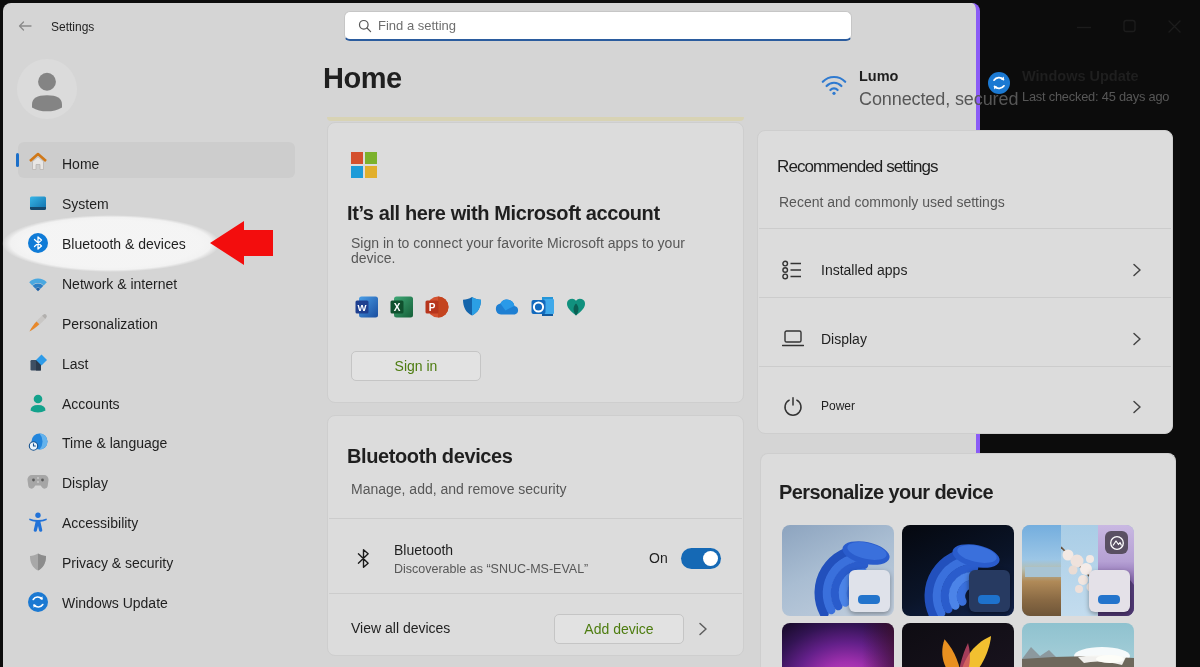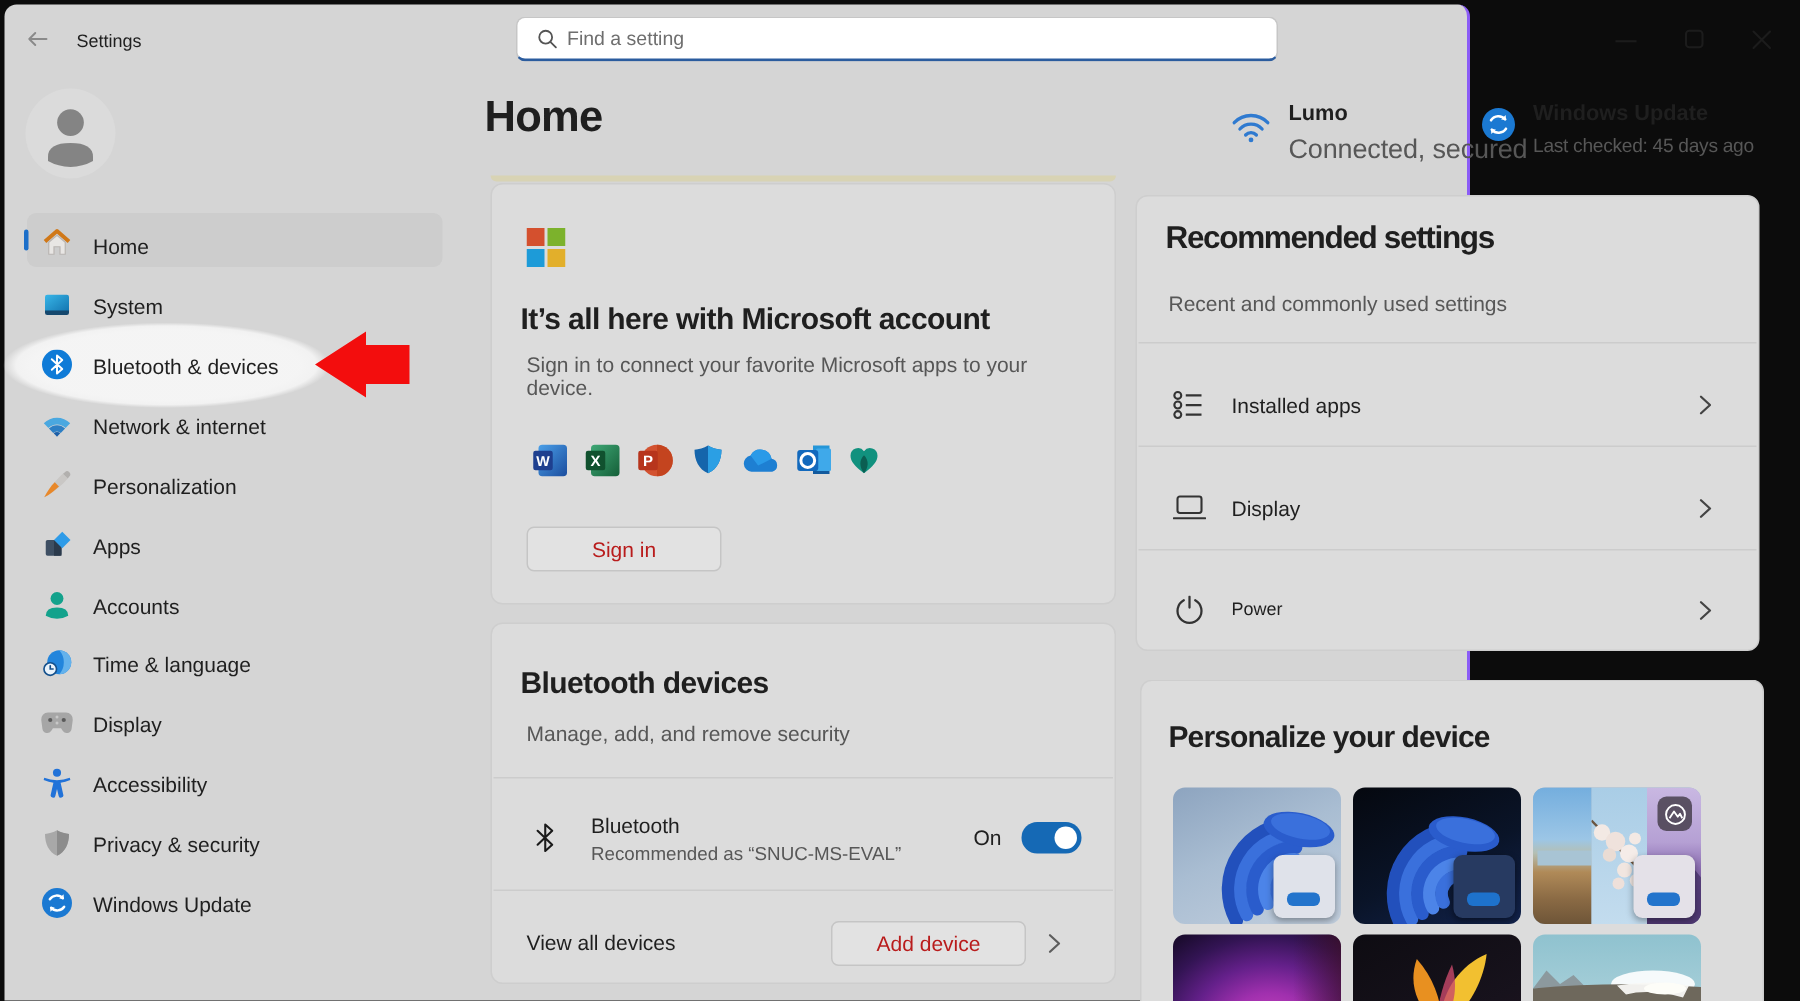--- a/index.html
+++ b/index.html
@@ -1,25 +1,25 @@
 <!DOCTYPE html>
 <html><head>
 <meta charset="utf-8">
 <style>
   * { margin:0; padding:0; box-sizing:border-box; }
   html,body { width:1200px; height:667px; overflow:hidden; background:#0c0c0c;
     font-family:"Liberation Sans", sans-serif; }
   .abs { position:absolute; }
   .win { position:absolute; left:3px; top:3px; width:977px; height:664px;
-    background:#d5d5d5; border-right:2px solid #8b5cf6; border-radius:8px 8px 0 0; }
+    background:#d5d5d5; border-right:4px solid #8b5cf6; border-radius:8px 8px 0 0; }
   .t1 { color:#1f1f1f; }
   .t2 { color:#575757; }
   .card { position:absolute; background:#dcdcdc; border:1px solid #cecece; border-radius:8px; }
   .btn { position:absolute; background:#e2e2e2; border:1px solid #c5c5c5; border-radius:5px;
-    font-size:14px; color:#b91c1c; display:flex; align-items:center; justify-content:center; }
+    font-size:14px; color:#4d7c0f; display:flex; align-items:center; justify-content:center; }
   .navtext { position:absolute; left:59px; font-size:14px; color:#1f1f1f; }
   .divider { position:absolute; left:1px; right:1px; height:1px; background:#cccccc; }
 </style>
 </head>
 <body>
 <div class="win">
 
   <div class="abs" id="titlebar" style="left:0;top:0;width:100%;height:48px;">
     <svg class="abs" style="left:15px;top:16px;" width="14" height="14" viewBox="0 0 14 14">
       <path d="M13 7 H1.5 M5.5 3 L1.5 7 l4 4" stroke="#8a8a8a" stroke-width="1.3" fill="none" stroke-linecap="round" stroke-linejoin="round"></path>
@@ -52,21 +52,21 @@
     <div class="abs" style="left:15px;top:91px;width:277px;height:36px;background:#cdcdcd;border-radius:6px;"></div>
     <div class="abs" style="left:13px;top:102px;width:3px;height:14px;border-radius:2px;background:#1c6fc9;"></div>
 
     <div class="abs" style="left:-1px;top:164px;width:218px;height:57px;border-radius:50%;background:radial-gradient(closest-side, rgba(245,245,245,0.98) 82%, rgba(245,245,245,0.9) 92%, rgba(245,245,245,0) 100%);"></div>
 
     <div class="navtext" style="top:105px;">Home</div>
     <div class="navtext" style="top:145px;">System</div>
     <div class="navtext" style="top:185px;">Bluetooth &amp; devices</div>
     <div class="navtext" style="top:225px;">Network &amp; internet</div>
     <div class="navtext" style="top:265px;">Personalization</div>
-    <div class="navtext" style="top:305px;">Apps</div>
+    <div class="navtext" style="top:305px;">Last</div>
     <div class="navtext" style="top:345px;">Accounts</div>
     <div class="navtext" style="top:384px;">Time &amp; language</div>
     <div class="navtext" style="top:424px;">Display</div>
     <div class="navtext" style="top:464px;">Accessibility</div>
     <div class="navtext" style="top:504px;">Privacy &amp; security</div>
     <div class="navtext" style="top:544px;">Windows Update</div>
 
     <svg class="abs" style="left:25px;top:101px" width="20" height="20" viewBox="0 0 20 20">
       <path d="M2 9 L10 2 L18 9" stroke="#d07818" stroke-width="2.6" fill="none" stroke-linejoin="round"></path>
       <path d="M4.5 9.5 V17.5 H8 V12.5 H12 V17.5 H15.5 V9.5 L10 4.8 Z" fill="#e8e6e4" stroke="#b9b5b2" stroke-width="0.8"></path>
@@ -231,35 +231,35 @@
     </div>
 
     <div class="card" id="cardB" style="left:24px;top:364px;width:417px;height:241px;">
       <div class="abs t1" style="left:19px;top:29px;font-size:20px;font-weight:bold;letter-spacing:-0.4px;">Bluetooth devices</div>
       <div class="abs t2" style="left:23px;top:65px;font-size:14px;">Manage, add, and remove security</div>
       <div class="divider" style="top:102px;"></div>
       <svg class="abs" style="left:29px;top:131px" width="13" height="23" viewBox="0 0 14 22">
         <path d="M1.5 6 L12 16 L7 20.5 L7 1.5 L12 6 L1.5 16" stroke="#1a1a1a" stroke-width="1.5" fill="none" stroke-linejoin="round" stroke-linecap="round"></path>
       </svg>
       <div class="abs t1" style="left:66px;top:126px;font-size:14px;">Bluetooth</div>
-      <div class="abs t2" style="left:66px;top:146px;font-size:12.5px;">Recommended as “SNUC-MS-EVAL”</div>
+      <div class="abs t2" style="left:66px;top:146px;font-size:12.5px;">Discoverable as “SNUC-MS-EVAL”</div>
       <div class="abs t1" style="left:321px;top:134px;font-size:14px;">On</div>
       <div class="abs" style="left:353px;top:132px;width:40px;height:21px;border-radius:11px;background:#1569b5;">
         <div class="abs" style="right:3px;top:3px;width:15px;height:15px;border-radius:50%;background:#fff;"></div>
       </div>
       <div class="divider" style="top:177px;"></div>
       <div class="abs t1" style="left:23px;top:204px;font-size:14px;">View all devices</div>
       <div class="btn" style="left:226px;top:198px;width:130px;height:30px;">Add device</div>
       <svg class="abs" style="left:370px;top:206px" width="10" height="14" viewBox="0 0 10 14">
         <path d="M2 1.5 L8 7 L2 12.5" stroke="#5d5d5d" stroke-width="1.5" fill="none" stroke-linecap="round" stroke-linejoin="round"></path>
       </svg>
     </div>
 
     <div class="card" id="cardC" style="left:454px;top:79px;width:416px;height:304px;">
-      <div class="abs t1" style="left:19px;top:16px;font-size:21px;font-weight:bold;letter-spacing:-0.9px;">Recommended settings</div>
+      <div class="abs t1" style="left:19px;top:26px;font-size:17px;font-weight:normal;letter-spacing:-0.9px;">Recommended settings</div>
       <div class="abs t2" style="left:21px;top:63px;font-size:14px;">Recent and commonly used settings</div>
       <div class="divider" style="top:97px;"></div>
       <div class="divider" style="top:166px;"></div>
       <div class="divider" style="top:235px;"></div>
       <svg class="abs" style="left:24px;top:129px" width="20" height="20" viewBox="0 0 20 20">
         <circle cx="3.2" cy="3.6" r="2.3" stroke="#333" stroke-width="1.4" fill="none"></circle>
         <circle cx="3.2" cy="10" r="2.3" stroke="#333" stroke-width="1.4" fill="none"></circle>
         <circle cx="3.2" cy="16.4" r="2.3" stroke="#333" stroke-width="1.4" fill="none"></circle>
         <path d="M8.5 3.6 H19 M8.5 10 H19 M8.5 16.4 H19" stroke="#333" stroke-width="1.5"></path>
       </svg>

